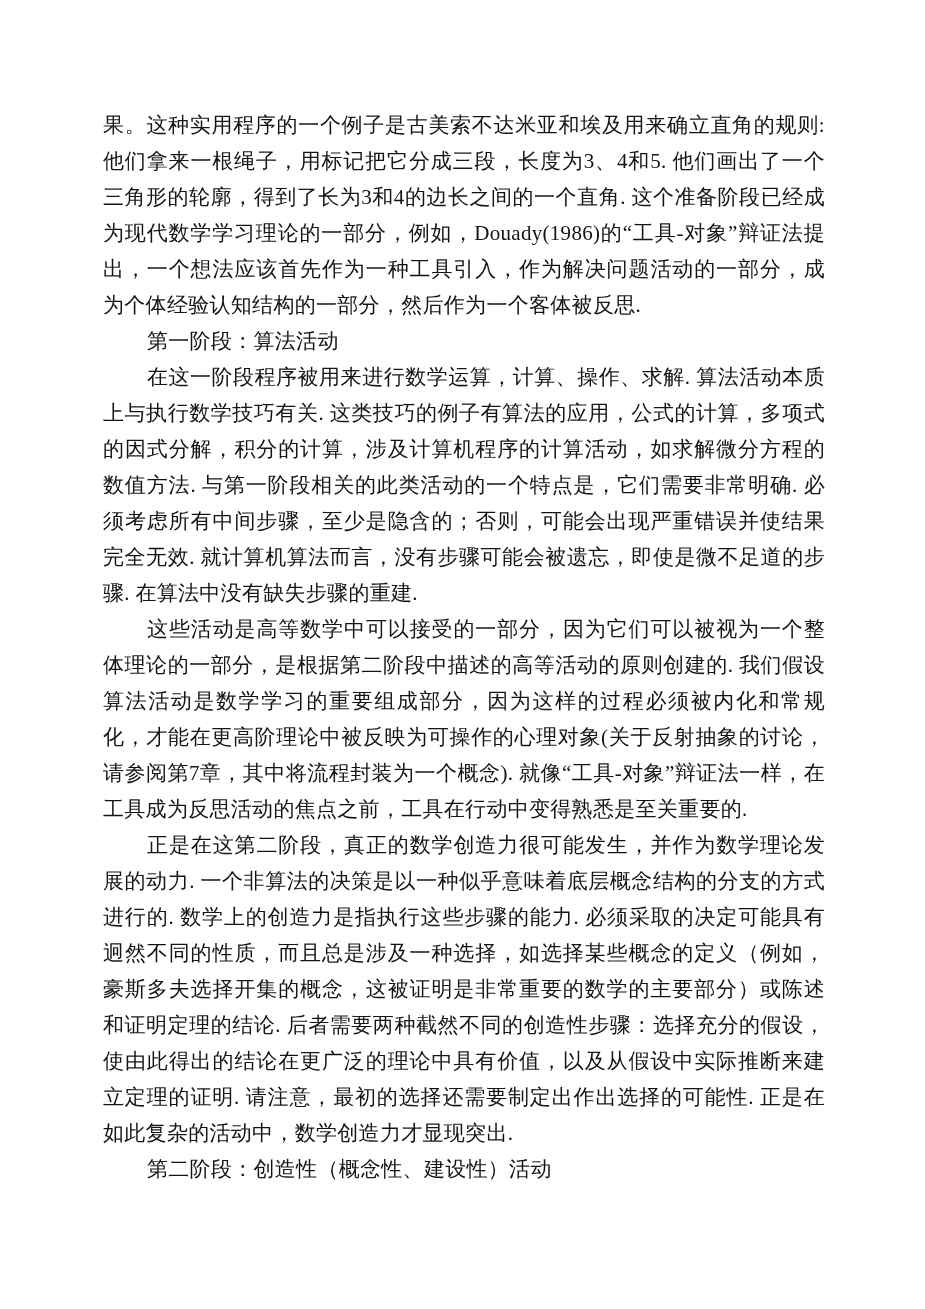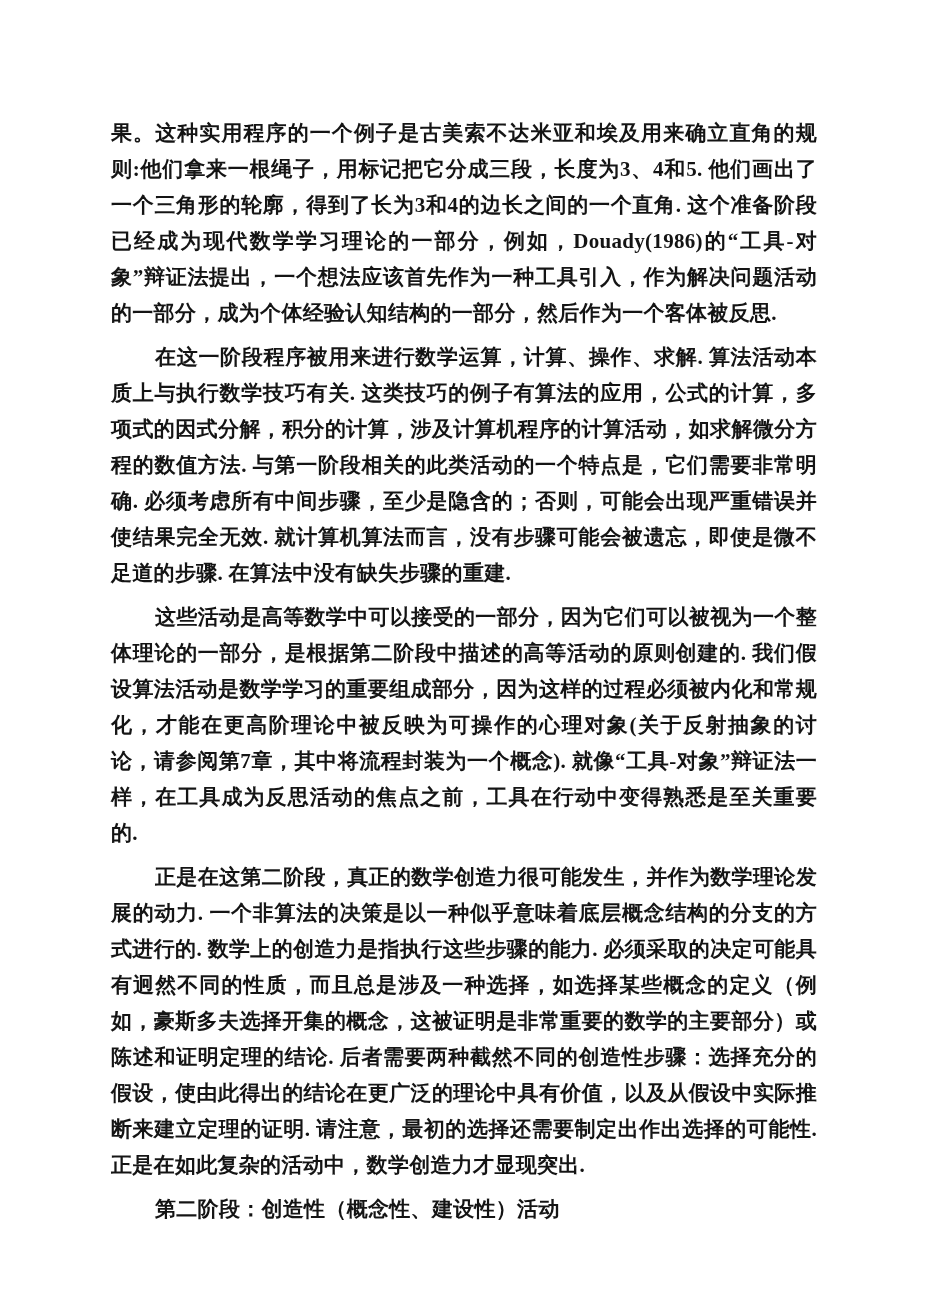--- a/index.html
+++ b/index.html
@@ -27,32 +27,32 @@
     width: 722px;
     color: #141414;
     font-size: 21px;
     line-height: 36px;
     text-align: justify;
     text-align-last: left;
     text-justify: inter-ideograph;
     letter-spacing: 0.3px;
   }
   .para {
-    margin: 8px;
+    margin: 0;
     padding: 0;
-    font-weight: bold;
   }
   .para.indent {
     text-indent: 44px;
   }
 </style>
 </head>
 <body>
 
 <div class="page">
   <div class="text-block">
     <p class="para">果。这种实用程序的一个例子是古美索不达米亚和埃及用来确立直角的规则:他们拿来一根绳子，用标记把它分成三段，长度为3、4和5. 他们画出了一个三角形的轮廓，得到了长为3和4的边长之间的一个直角. 这个准备阶段已经成为现代数学学习理论的一部分，例如，Douady(1986)的“工具-对象”辩证法提出，一个想法应该首先作为一种工具引入，作为解决问题活动的一部分，成为个体经验认知结构的一部分，然后作为一个客体被反思.</p>
+    <p class="para indent">第一阶段：算法活动</p>
     <p class="para indent">在这一阶段程序被用来进行数学运算，计算、操作、求解. 算法活动本质上与执行数学技巧有关. 这类技巧的例子有算法的应用，公式的计算，多项式的因式分解，积分的计算，涉及计算机程序的计算活动，如求解微分方程的数值方法. 与第一阶段相关的此类活动的一个特点是，它们需要非常明确. 必须考虑所有中间步骤，至少是隐含的；否则，可能会出现严重错误并使结果完全无效. 就计算机算法而言，没有步骤可能会被遗忘，即使是微不足道的步骤. 在算法中没有缺失步骤的重建.</p>
     <p class="para indent">这些活动是高等数学中可以接受的一部分，因为它们可以被视为一个整体理论的一部分，是根据第二阶段中描述的高等活动的原则创建的. 我们假设算法活动是数学学习的重要组成部分，因为这样的过程必须被内化和常规化，才能在更高阶理论中被反映为可操作的心理对象(关于反射抽象的讨论，请参阅第7章，其中将流程封装为一个概念). 就像“工具-对象”辩证法一样，在工具成为反思活动的焦点之前，工具在行动中变得熟悉是至关重要的.</p>
     <p class="para indent">正是在这第二阶段，真正的数学创造力很可能发生，并作为数学理论发展的动力. 一个非算法的决策是以一种似乎意味着底层概念结构的分支的方式进行的. 数学上的创造力是指执行这些步骤的能力. 必须采取的决定可能具有迥然不同的性质，而且总是涉及一种选择，如选择某些概念的定义（例如，豪斯多夫选择开集的概念，这被证明是非常重要的数学的主要部分）或陈述和证明定理的结论. 后者需要两种截然不同的创造性步骤：选择充分的假设，使由此得出的结论在更广泛的理论中具有价值，以及从假设中实际推断来建立定理的证明. 请注意，最初的选择还需要制定出作出选择的可能性. 正是在如此复杂的活动中，数学创造力才显现突出.</p>
     <p class="para indent">第二阶段：创造性（概念性、建设性）活动</p>
   </div>
 </div>
 
 </body></html>

